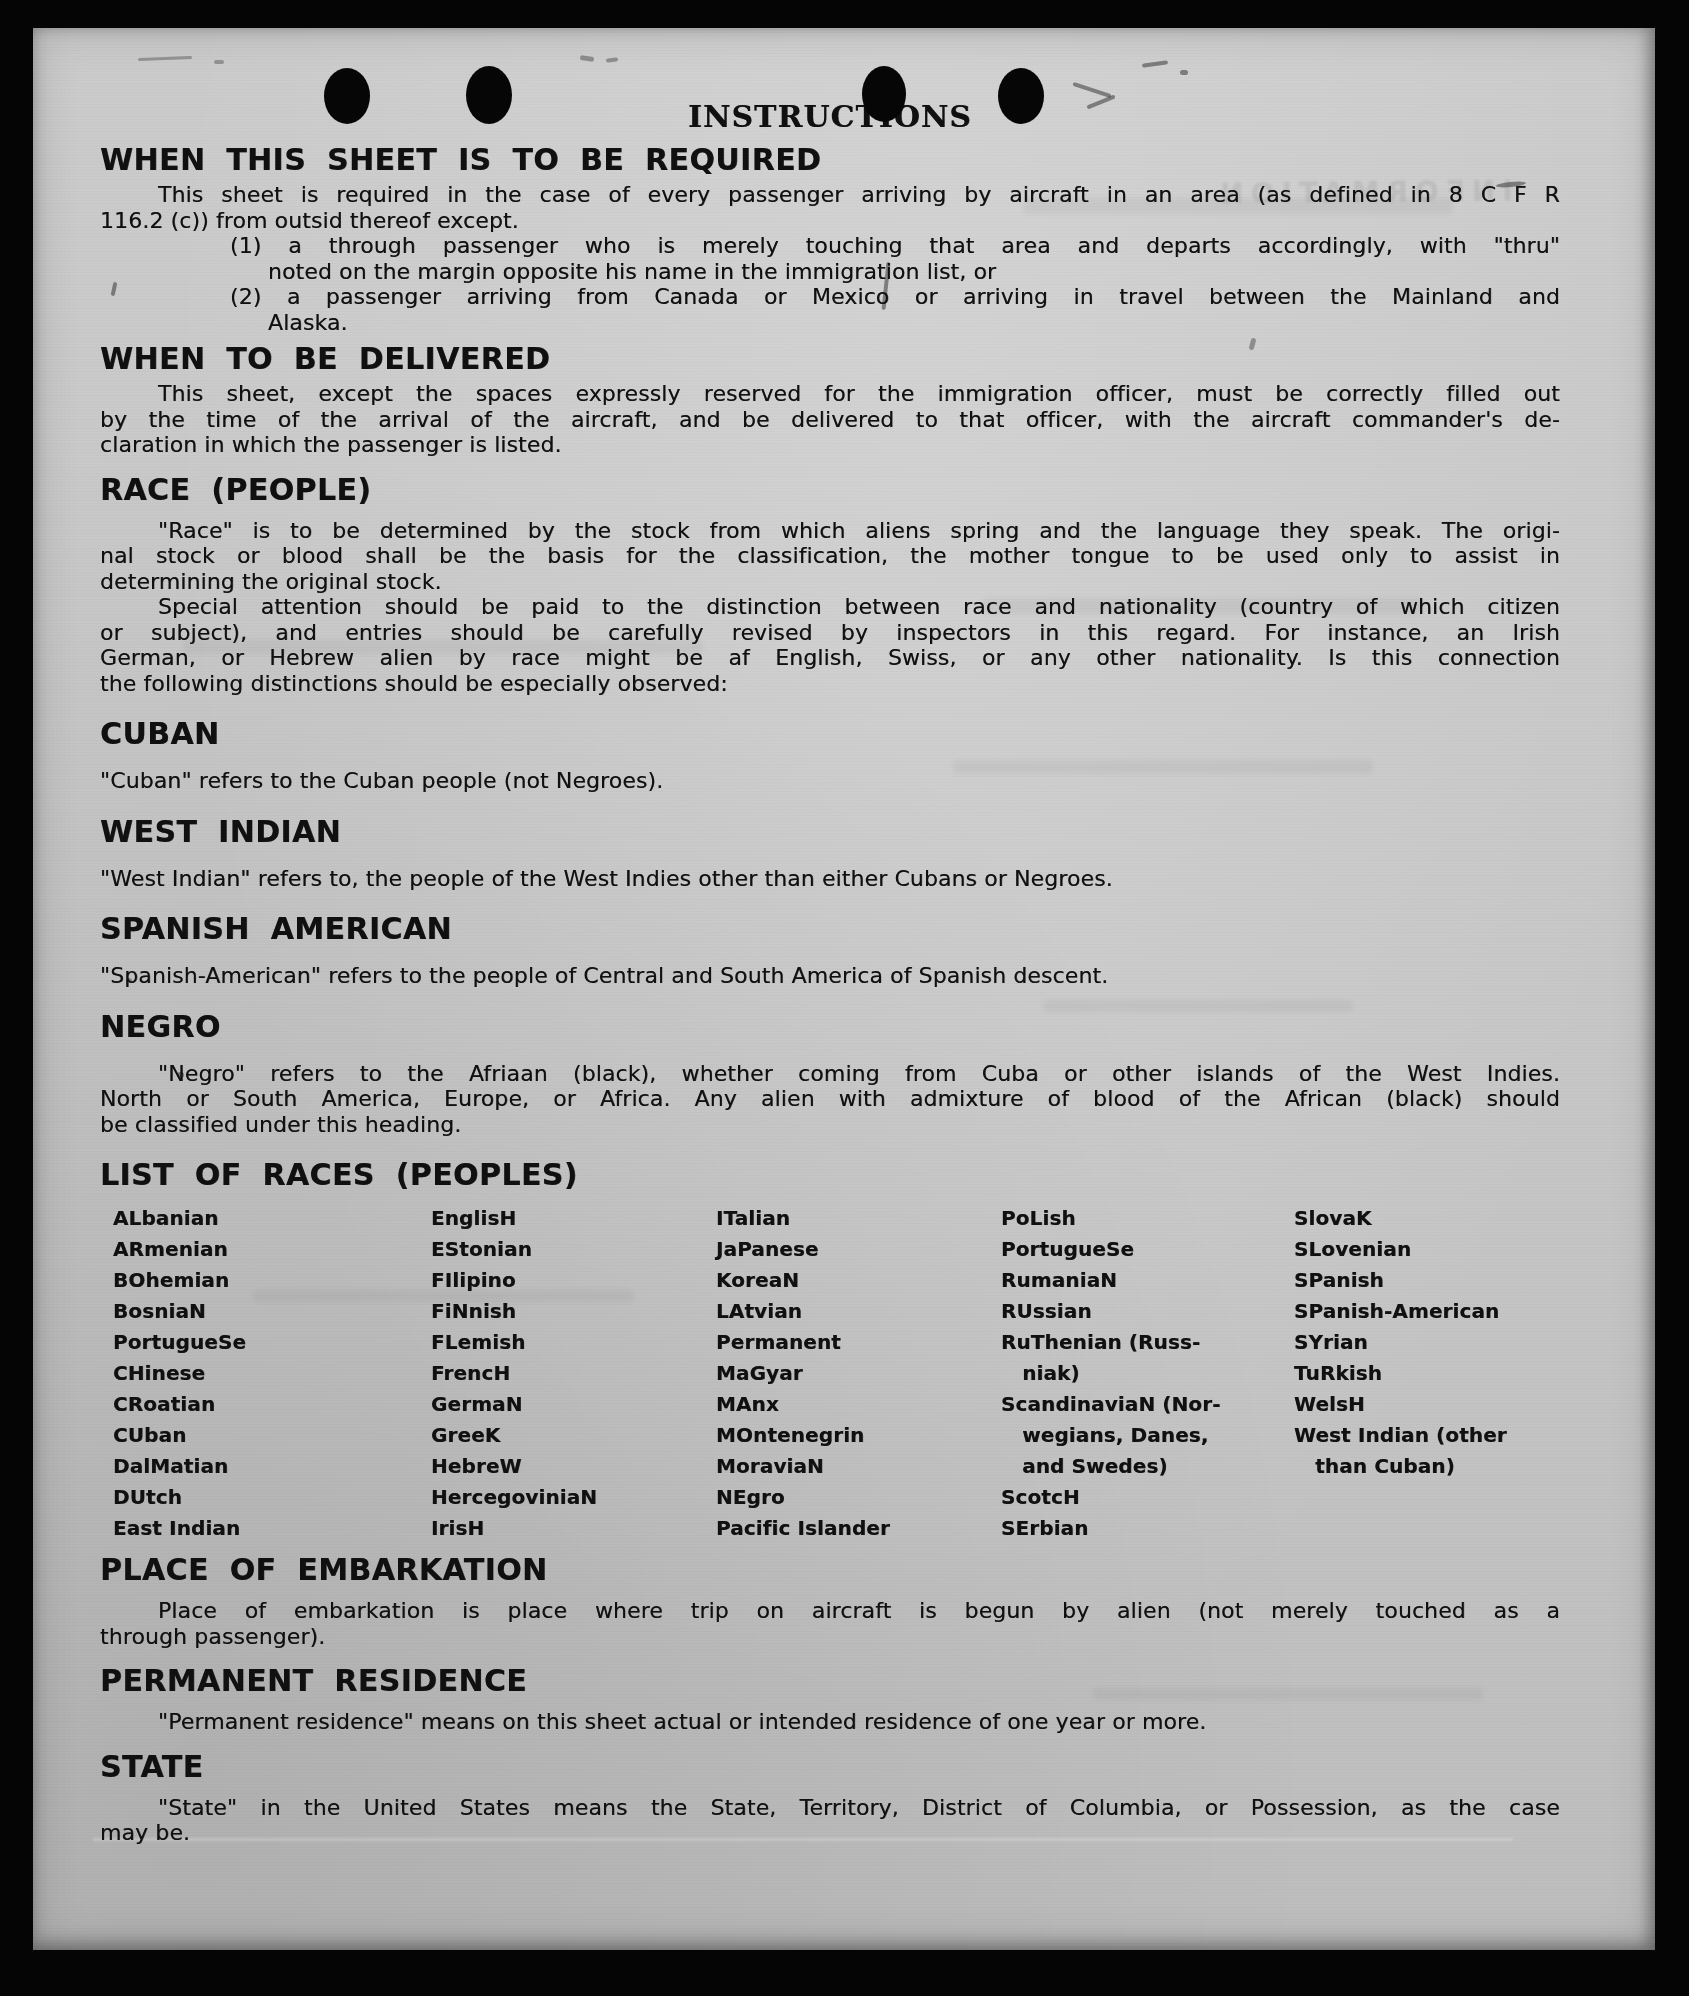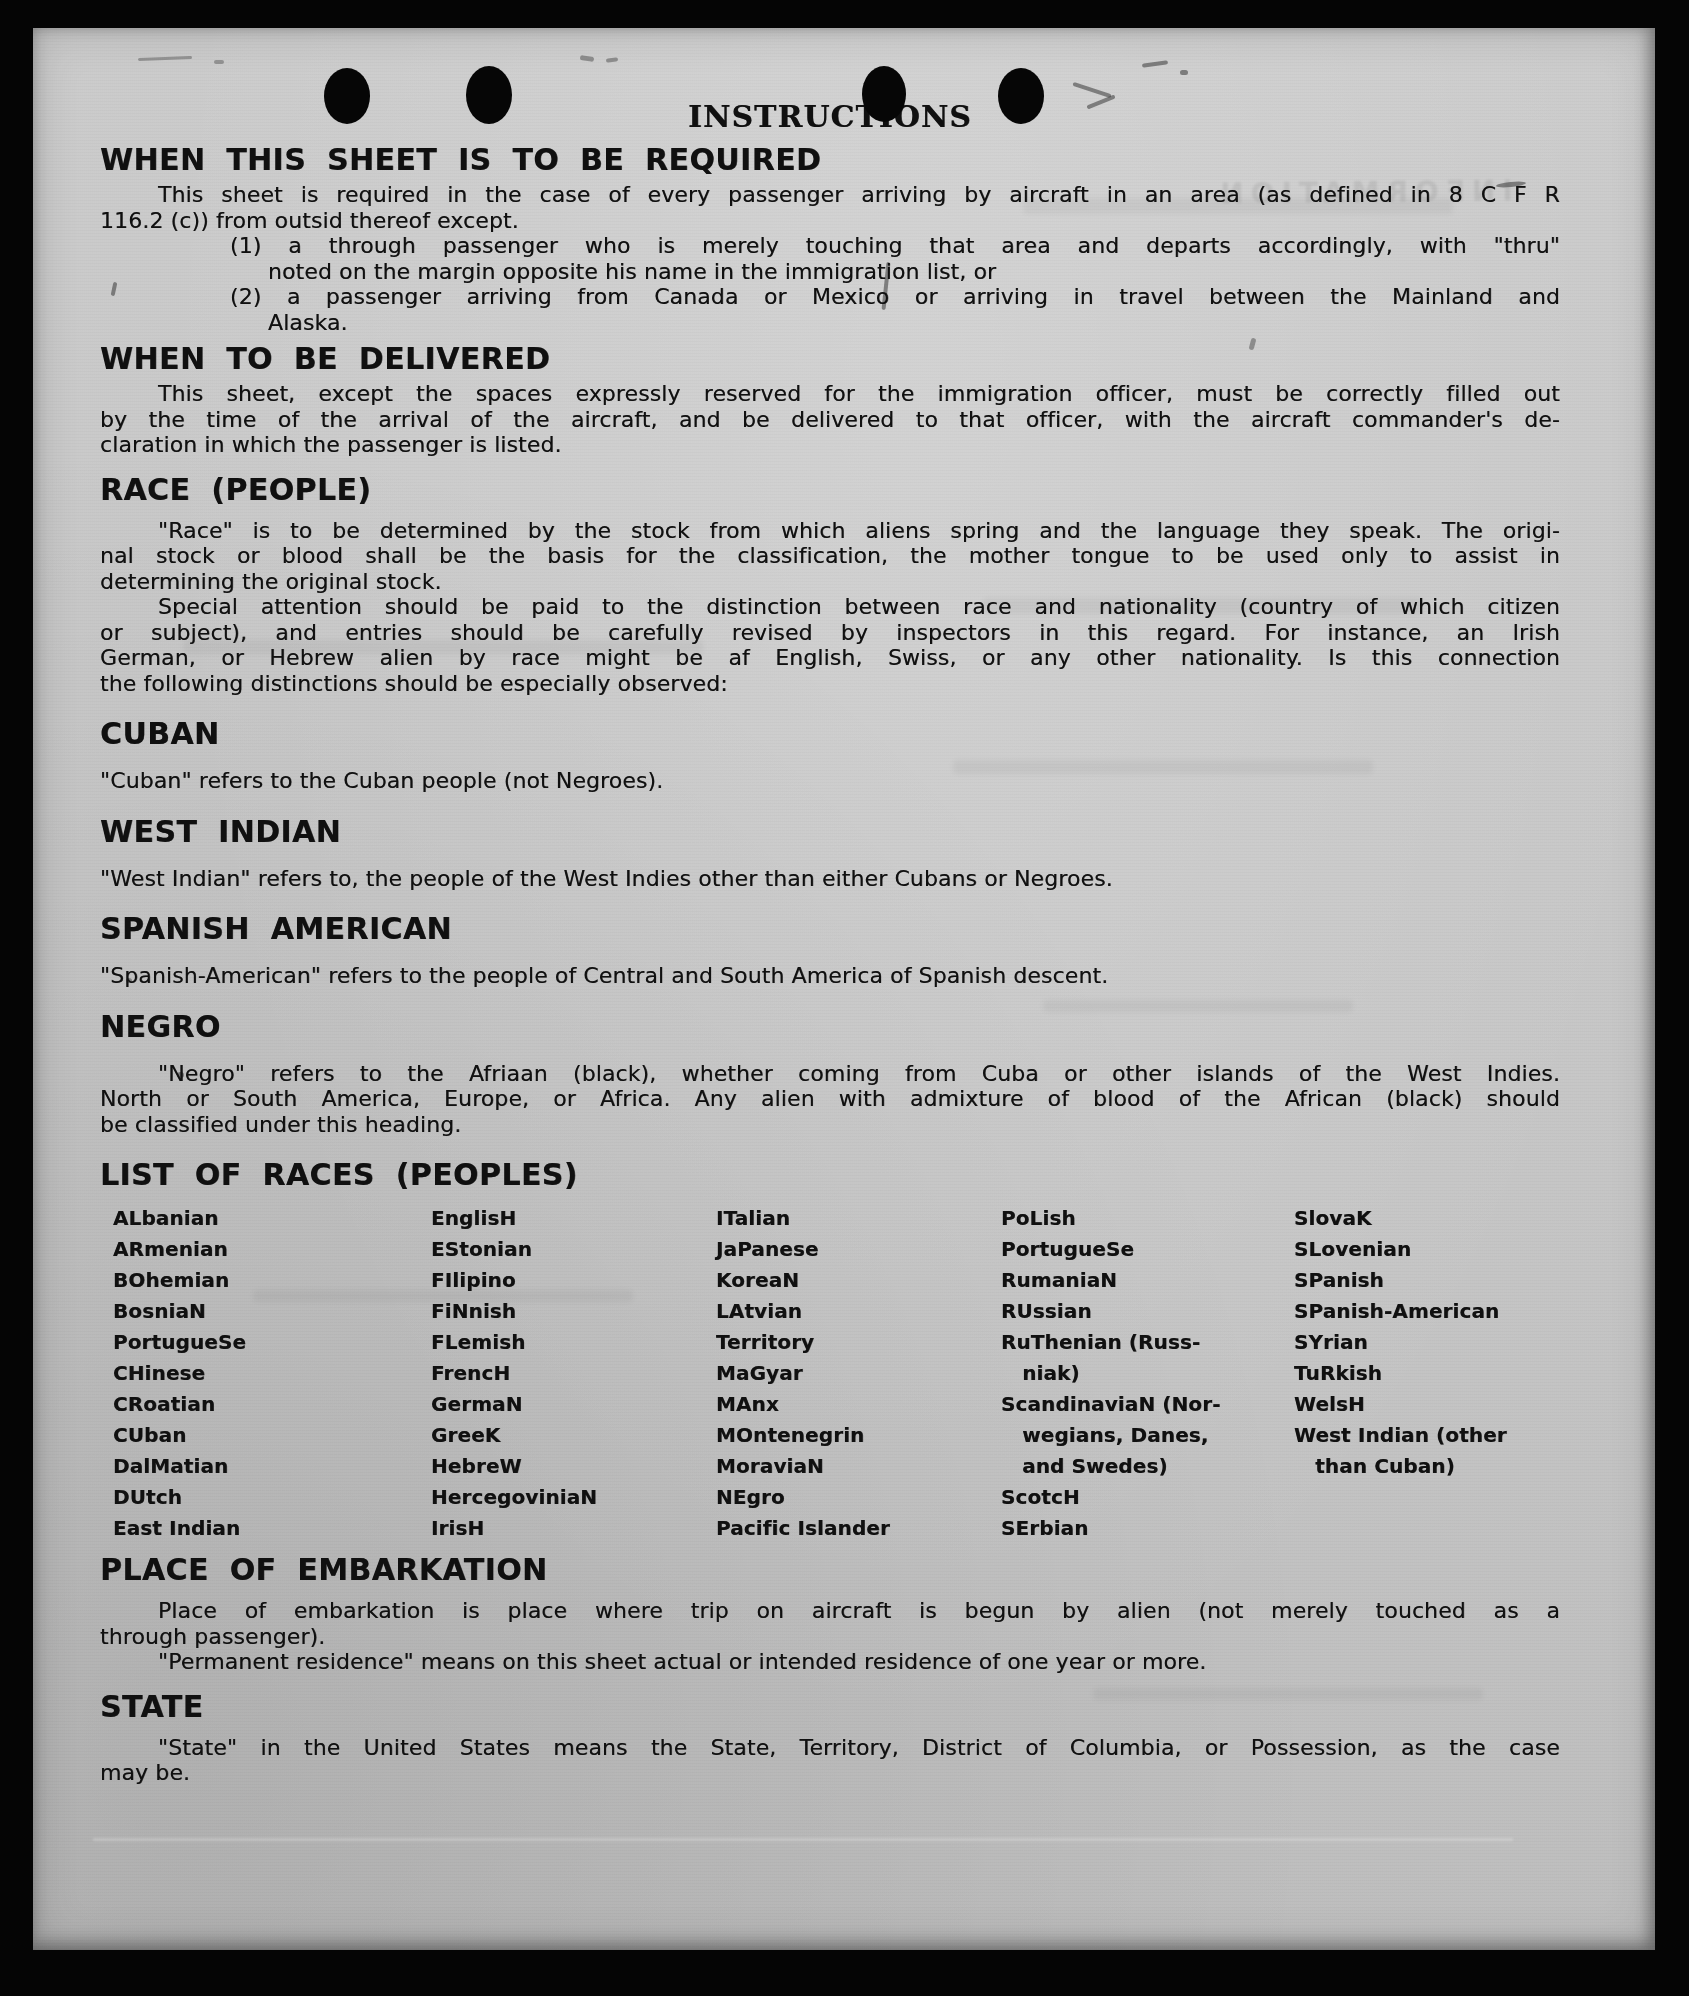--- a/index.html
+++ b/index.html
@@ -168,21 +168,21 @@
             <div class="race-line">GreeK</div>
             <div class="race-line">HebreW</div>
             <div class="race-line">HercegoviniaN</div>
             <div class="race-line">IrisH</div>
           </div>
         <div class="race-col">
             <div class="race-line">ITalian</div>
             <div class="race-line">JaPanese</div>
             <div class="race-line">KoreaN</div>
             <div class="race-line">LAtvian</div>
-            <div class="race-line">Territory</div>
+            <div class="race-line">Permanent</div>
             <div class="race-line">MaGyar</div>
             <div class="race-line">MAnx</div>
             <div class="race-line">MOntenegrin</div>
             <div class="race-line">MoraviaN</div>
             <div class="race-line">NEgro</div>
             <div class="race-line">Pacific Islander</div>
           </div>
         <div class="race-col">
             <div class="race-line">PoLish</div>
             <div class="race-line">PortugueSe</div>
@@ -208,20 +208,21 @@
             <div class="race-line">   than Cuban)</div>
           </div>
       </div>
 
       <div class="heading h-mid" style="margin-top:12px;">PLACE OF EMBARKATION</div>
       <div class="para indent">
           <div class="jline">Place of embarkation is place where trip on aircraft is begun by alien (not merely touched as a</div>
           <div class="jline">through passenger).</div>
         </div>
 
+      <div class="heading h-mid">PERMANENT RESIDENCE</div>
       <div class="para single indent">
           <div class="jline">"Permanent residence" means on this sheet actual or intended residence of one year or more.</div>
         </div>
 
       <div class="heading h-mid">STATE</div>
       <div class="para indent">
           <div class="jline">"State" in the United States means the State, Territory, District of Columbia, or Possession, as the case</div>
           <div class="jline">may be.</div>
         </div>
 

